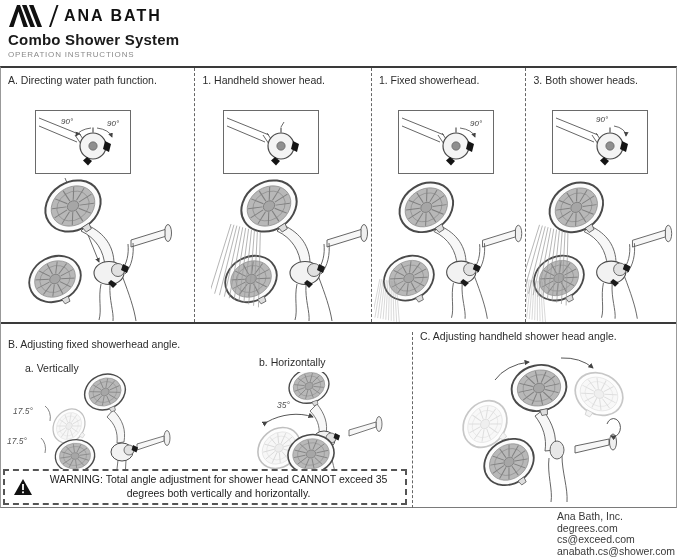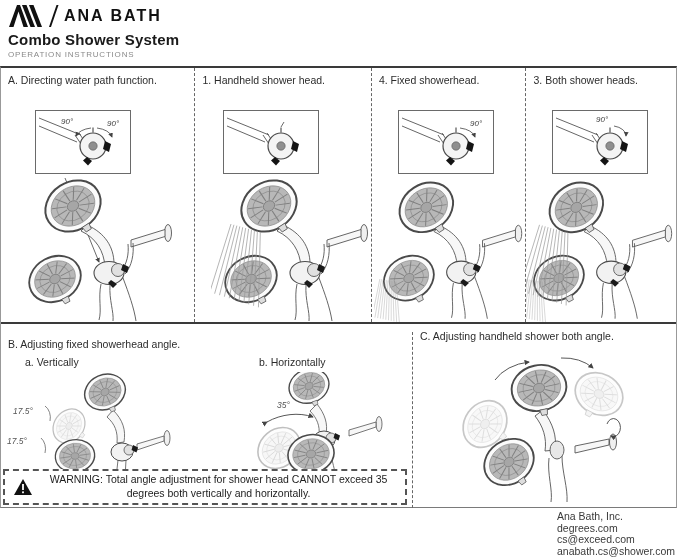--- a/index.html
+++ b/index.html
@@ -166,21 +166,21 @@
           <use href="#valveart"></use>
           <path d="M58,17 l3,-5" stroke="#444" stroke-width="0.8" fill="none"></path>
         </svg>
         <svg class="mainart" style="left:16px" width="170" height="146" viewBox="0 0 170 146">
           <use href="#combo"></use>
           <use href="#sprayfan" transform="translate(20,48) rotate(6)"></use>
         </svg>
       </div>
 
       <div class="panel" style="width:155px">
-        <div class="plabel">4. Fixed showerhead.</div>
+        <div class="plabel">1. Fixed showerhead.</div>
         <svg class="inset" style="left:26px" width="96" height="64" viewBox="0 0 96 64">
           <use href="#valveart"></use>
           <path d="M62,18 A20,12 0 0 1 77,27" fill="none" stroke="#444" stroke-width="0.8" marker-end="url(#arr)"></path>
           <text class="ang" x="72" y="16">90°</text>
         </svg>
         <svg class="mainart" style="left:2px" width="155" height="146" viewBox="0 0 160 146">
           <use href="#combo" transform="translate(-4,0)"></use>
           <use href="#sprayfan" transform="translate(6,104) scale(0.56)"></use>
         </svg>
       </div>
@@ -197,21 +197,21 @@
           <use href="#sprayfan" transform="translate(14,48) rotate(6)"></use>
           <use href="#sprayfan" transform="translate(0,104) scale(0.56)"></use>
         </svg>
       </div>
     </div>
 
     <div class="row-bot">
 
       <div class="panel-b">
         <div class="plabel">B. Adjusting fixed showerhead angle.</div>
-        <div class="sublabel" style="left:24px;top:24px">a. Vertically</div>
+        <div class="sublabel" style="left:24px;top:30px">a. Vertically</div>
         <div class="sublabel" style="left:258px;top:24px">b. Horizontally</div>
 
         <svg style="position:absolute;left:4px;top:40px" width="205" height="106" viewBox="0 0 205 106">
           <ellipse cx="162" cy="66" rx="3" ry="7.5" fill="#f0f0f0" stroke="#555" stroke-width="0.8"></ellipse>
           <path d="M132,72 L159,64 L159,69 L132,78 Z" fill="#f7f7f7" stroke="#555" stroke-width="0.8"></path>
           <path d="M108,38 C118,48 121,58 119,70 L112,71 C113,60 110,52 102,45 Z" fill="#f7f7f7" stroke="#555" stroke-width="0.8"></path>
           <use href="#head-dark" transform="translate(100,20) rotate(-24) scale(0.72)"></use>
           <ellipse cx="117" cy="80" rx="11" ry="9" fill="#f2f2f2" stroke="#4a4a4a" stroke-width="1"></ellipse>
           <circle cx="124" cy="78" r="5" fill="#e0e0e0" stroke="#555" stroke-width="0.8"></circle>
           <polygon points="128,73 133,75.5 131.5,80.5 126.5,78" fill="#1a1a1a"></polygon>
@@ -243,21 +243,21 @@
           <svg width="20" height="18" viewBox="0 0 20 18">
             <polygon points="10,1 19,17 1,17" fill="#111"></polygon>
             <rect x="9.1" y="6" width="1.8" height="6" fill="#fff"></rect>
             <rect x="9.1" y="13.4" width="1.8" height="1.8" fill="#fff"></rect>
           </svg>
           <div class="warntext">WARNING: Total angle adjustment for shower head CANNOT exceed 35 degrees both vertically and horizontally.</div>
         </div>
       </div>
 
       <div class="panel-c">
-        <div class="plabel">C. Adjusting handheld shower both angle.</div>
+        <div class="plabel">C. Adjusting handheld shower head angle.</div>
         <svg style="position:absolute;left:4px;top:18px" width="260" height="162" viewBox="0 0 260 162">
           <ellipse cx="196" cy="100" rx="3.5" ry="8" fill="#f0f0f0" stroke="#555" stroke-width="0.9"></ellipse>
           <path d="M158,104 L192,97 L192,103 L158,111 Z" fill="#f7f7f7" stroke="#555" stroke-width="0.9"></path>
           <path d="M126,68 C136,82 140,94 138,108 L128,109 C130,96 126,84 118,74 Z" fill="#f7f7f7" stroke="#555" stroke-width="0.9"></path>
           <ellipse cx="140" cy="108" rx="7" ry="9" fill="#e8e8e8" stroke="#555" stroke-width="0.9"></ellipse>
           <use href="#head" opacity="0.3" transform="translate(68,82) rotate(-55) scale(0.85)"></use>
           <use href="#head" opacity="0.3" transform="translate(182,52) rotate(28) scale(0.85)"></use>
           <use href="#head-dark" transform="translate(122,46) rotate(-12) scale(0.95)"></use>
           <use href="#head-dark" transform="translate(92,120) rotate(-35) scale(0.9)"></use>
           <path d="M78,38 A46,34 0 0 1 112,20" fill="none" stroke="#444" stroke-width="0.9" marker-end="url(#arr)"></path>

